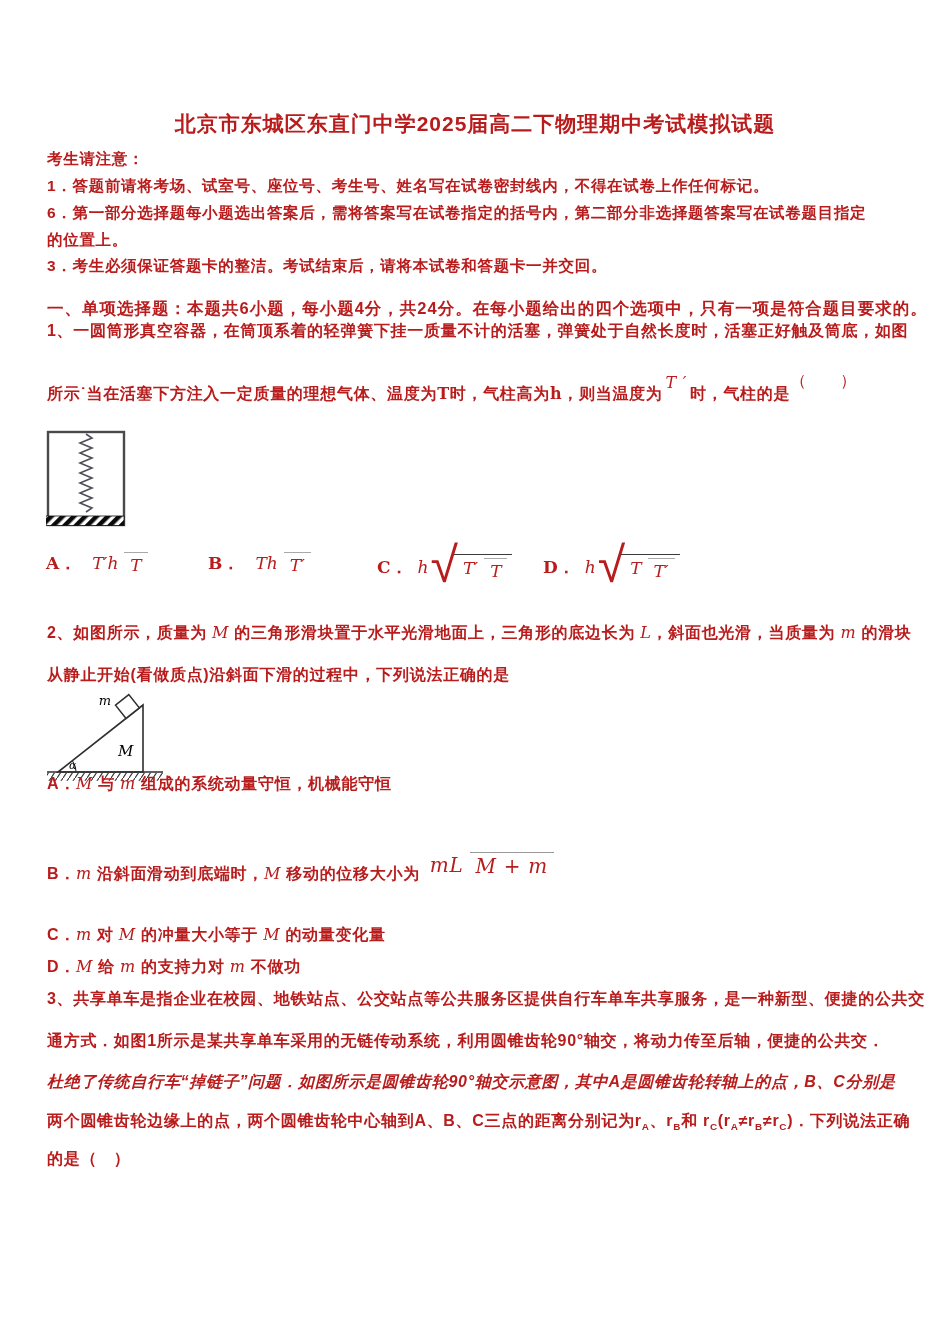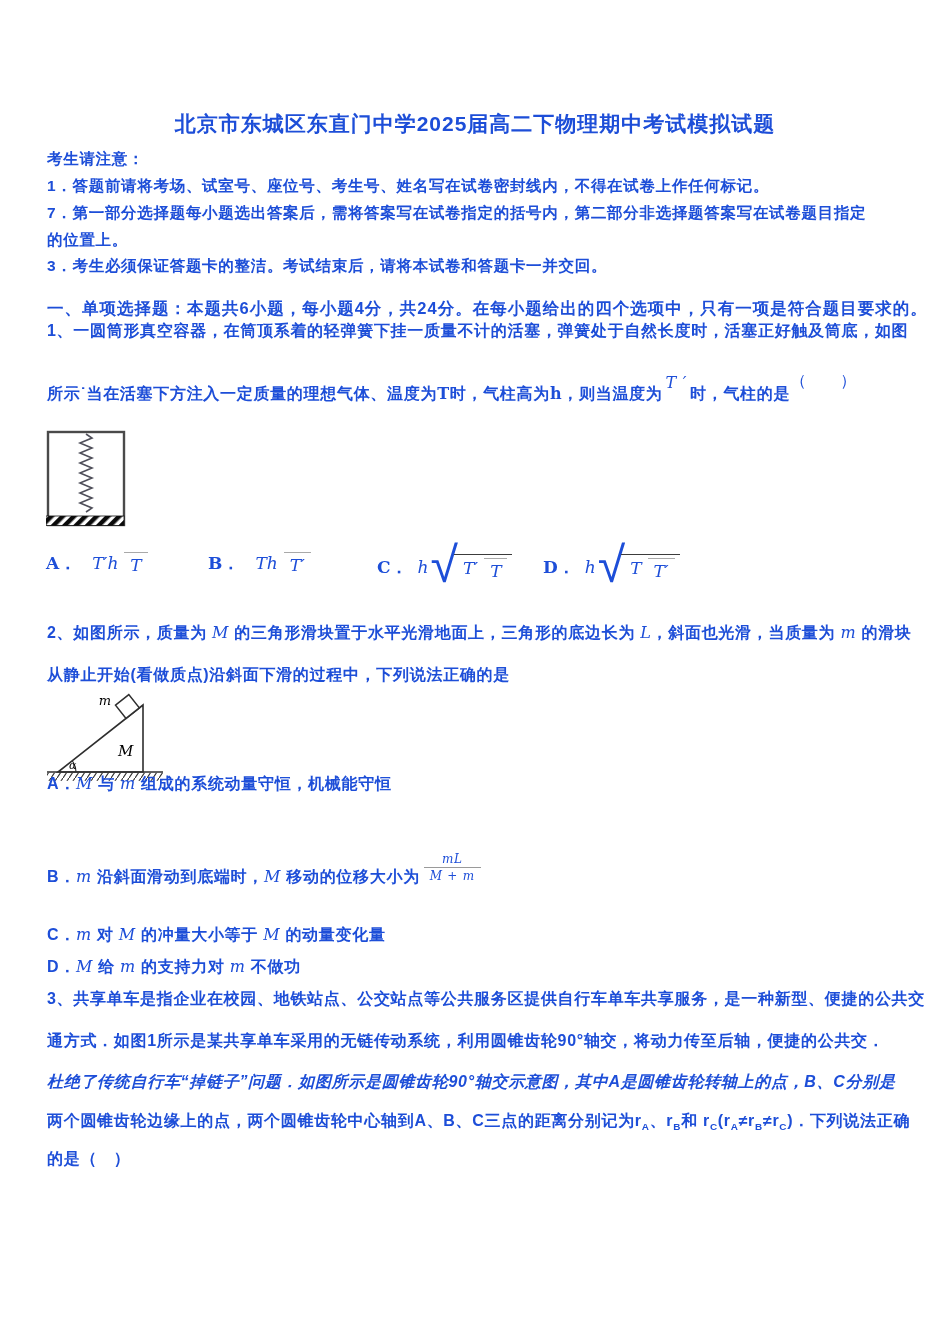--- a/index.html
+++ b/index.html
@@ -1,19 +1,19 @@
 <!DOCTYPE html>
 <html><head>
 <meta charset="utf-8">
 <style>
   * { box-sizing: border-box; }
   html,body { margin:0; padding:0; background:#fff; }
   .page {
     position: relative; width: 950px; height: 1344px; background:#ffffff;
-    color:#1d4ed8; font-family:"Liberation Sans", sans-serif; overflow:hidden;
+    color:#b91c1c; font-family:"Liberation Sans", sans-serif; overflow:hidden;
   }
   .abs { position:absolute; white-space:nowrap; }
   .title {
     left:0; right:0; top:110px; text-align:center;
     font-size:21px; font-weight:800; letter-spacing:1px;
   }
   .notice-line { font-size:15.5px; font-weight:700; letter-spacing:0.7px; }
   .body-line   { font-size:16px;  font-weight:700; letter-spacing:0.7px; }
   .sec-line    { font-size:16.5px; font-weight:700; letter-spacing:1px; }
   
@@ -21,22 +21,22 @@
   .rm  { font-family:"DejaVu Serif", serif; font-weight:600; }
   .sub { font-size:0.62em; vertical-align:-4px; }
   .supT { font-family:"DejaVu Serif", serif; font-style:italic; font-weight:500;
           position:relative; top:-11px; padding:0 3px; }
   .raised { position:relative; top:-13px; font-weight:500; }
   
   .frac { display:inline-flex; flex-direction:row; align-items:center;
           font-family:"DejaVu Serif", serif; font-size:17px; font-weight:500; }
   .frac .num { padding:0 6px 2px; }
   .frac .den { border-top:1.5px solid #a9a9a9; padding:2px 6px 0; }
-  .ifrac { display:inline-flex; flex-direction:column; align-items:center;
-           font-family:"DejaVu Serif", serif; font-size:12px; font-weight:500;
+  .ifrac { display:inline-flex; flex-direction:row; align-items:center;
+           font-family:"DejaVu Serif", serif; font-size:20px; font-weight:500;
            vertical-align:middle; position:relative; top:-10px; margin-left:4px; }
   .ifrac .num { padding:0 6px 1px; }
   .ifrac .den { border-top:1.5px solid #9a9a9a; padding:1px 6px 0; }
   
   .sqrt { display:inline-flex; align-items:center; }
   .coeff { font-family:"DejaVu Serif", serif; font-style:italic; font-weight:500;
            font-size:17px; margin-right:2px; }
   .radical { font-family:"DejaVu Sans", sans-serif; font-size:50px; font-weight:200;
              line-height:1; align-self:flex-start; margin-top:-4px; margin-right:-4px; }
   .rootbox { border-top:1.6px solid #3c3c3c; padding:3px 5px 0 3px; }
@@ -47,21 +47,21 @@
 </style>
 </head>
 <body>
 
 <div class="page">
 
   <div class="abs title">北京市东城区东直门中学2025届高二下物理期中考试模拟试题</div>
 
   <div class="abs notice-line" style="left:47px; top:149px;">考生请注意：</div>
   <div class="abs notice-line" style="left:47px; top:176px;">1．答题前请将考场、试室号、座位号、考生号、姓名写在试卷密封线内，不得在试卷上作任何标记。</div>
-  <div class="abs notice-line" style="left:47px; top:203px;">7．第一部分选择题每小题选出答案后，需将答案写在试卷指定的括号内，第二部分非选择题答案写在试卷题目指定</div>
+  <div class="abs notice-line" style="left:47px; top:203px;">6．第一部分选择题每小题选出答案后，需将答案写在试卷指定的括号内，第二部分非选择题答案写在试卷题目指定</div>
   <div class="abs notice-line" style="left:47px; top:230px;">的位置上。</div>
   <div class="abs notice-line" style="left:47px; top:256px;">3．考生必须保证答题卡的整洁。考试结束后，请将本试卷和答题卡一并交回。</div>
 
   <div class="abs sec-line" style="left:47px; top:298px;">一、单项选择题：本题共6小题，每小题4分，共24分。在每小题给出的四个选项中，只有一项是符合题目要求的。</div>
 
   <div class="abs body-line" style="left:47px; top:321px;">1、一圆筒形真空容器，在筒顶系着的轻弹簧下挂一质量不计的活塞，弹簧处于自然长度时，活塞正好触及筒底，如图</div>
   <div class="abs body-line" style="left:47px; top:384px;"><span>所示˙当在活塞下方注入一定质量的理想气体、温度为</span><span class="rm">T</span><span>时，气柱高为</span><span class="rm">h</span><span>，则当温度为</span><span class="supT">T ′</span><span>时，气柱的是</span><span class="raised">（　　）</span></div>
 
   <svg class="abs" style="left:46px; top:428px;" width="90" height="100" viewBox="0 0 90 100">
     <defs>

